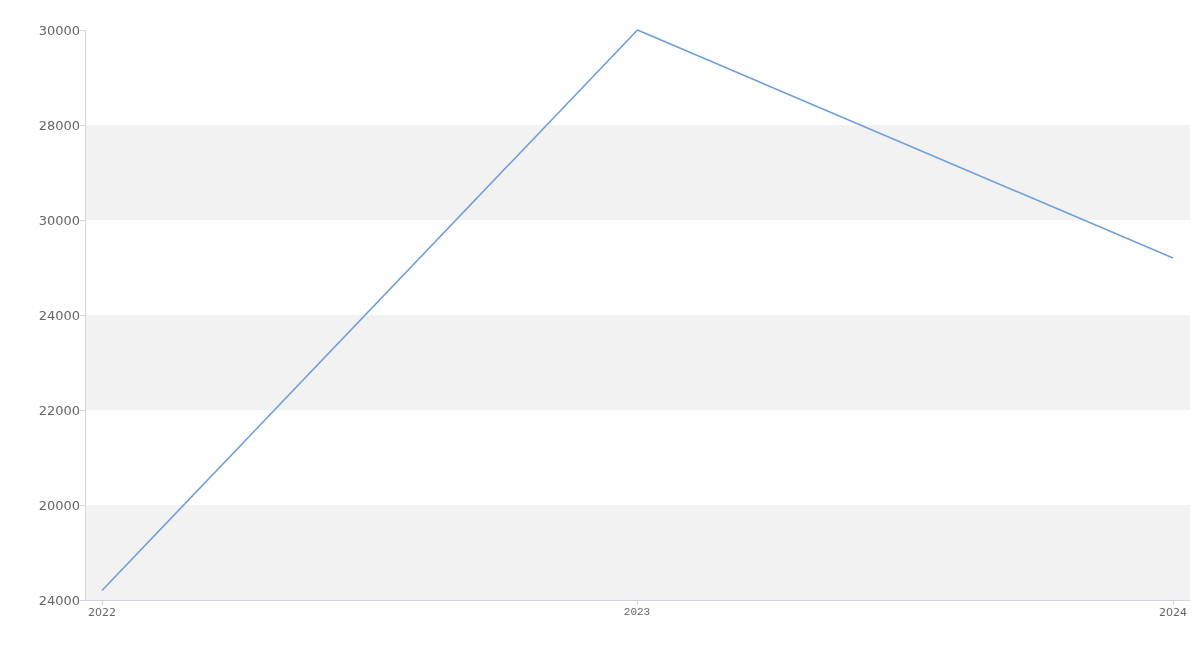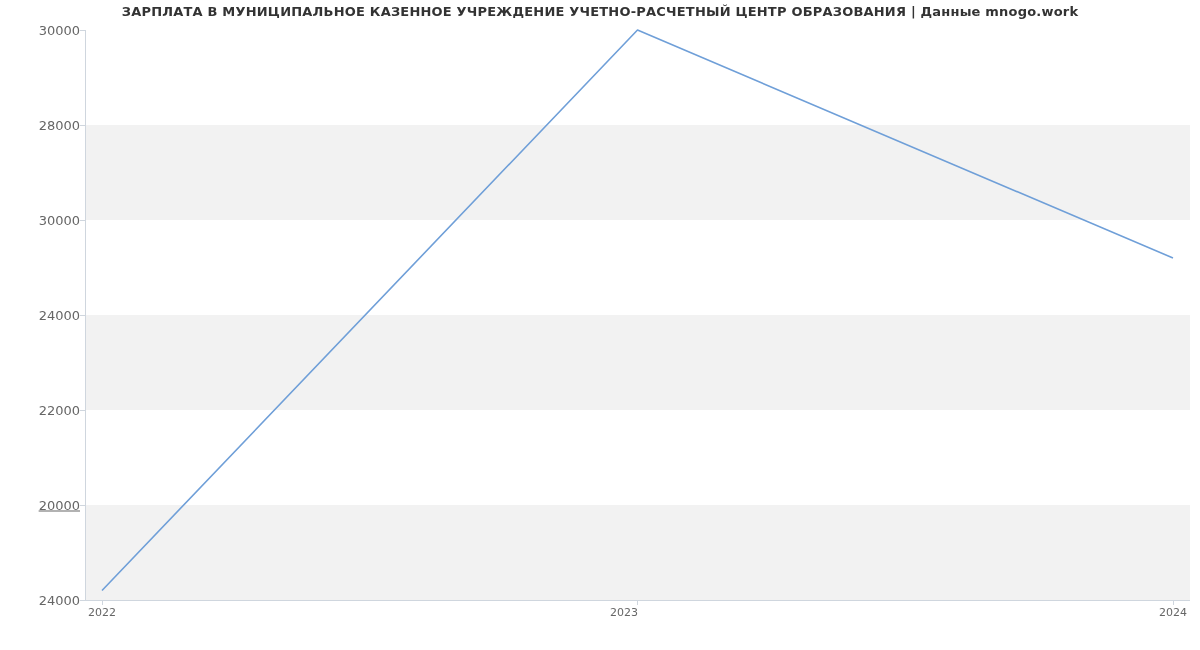--- a/index.html
+++ b/index.html
@@ -79,32 +79,31 @@
     stroke: #6f9fd8;
     stroke-width: 1.6;
     stroke-linejoin: round;
   }
 </style>
 </head>
 <body>
 
 <div class="chart">
 
-  <div class="title">ЗАРПЛАТА В МУНИЦИПАЛЬНОЕ КАЗЕННОЕ УЧРЕЖДЕНИЕ УЧЕТНО-РАСЧЕТНЫЙ ЦЕНТР ОБРАЗОВАНИЯ | Данные mnogo.work</div>
 
   <div class="ytick-label" style="top:600px;">24000</div>
-  <div class="ytick-label" style="top:505px;text-decoration:underline;">20000</div>
+  <div class="ytick-label" style="top:505px;">20000</div>
   <div class="ytick-label" style="top:410px;">22000</div>
   <div class="ytick-label" style="top:315px;">24000</div>
   <div class="ytick-label" style="top:220px;">30000</div>
   <div class="ytick-label" style="top:125px;">28000</div>
   <div class="ytick-label" style="top:30px;">30000</div>
 
   <div class="xtick-label" style="left:102px;">2022</div>
-  <div class="xtick-label" style="left:624px;">2023</div>
+  <div class="xtick-label" style="left:637px;font-family:Liberation Mono, monospace;">2023</div>
   <div class="xtick-label" style="left:1173px;text-align:center;">2024</div>
 
   <div class="plot">
 
     <div class="band" style="top:475px; height:95px;"></div>
     <div class="band" style="top:285px; height:95px;"></div>
     <div class="band" style="top:95px;  height:95px;"></div>
 
     <div class="axis-line" style="left:0; top:0; width:1px; height:570px;"></div>
     <div class="axis-line" style="left:0; top:570px; width:1105px; height:1px;"></div>

